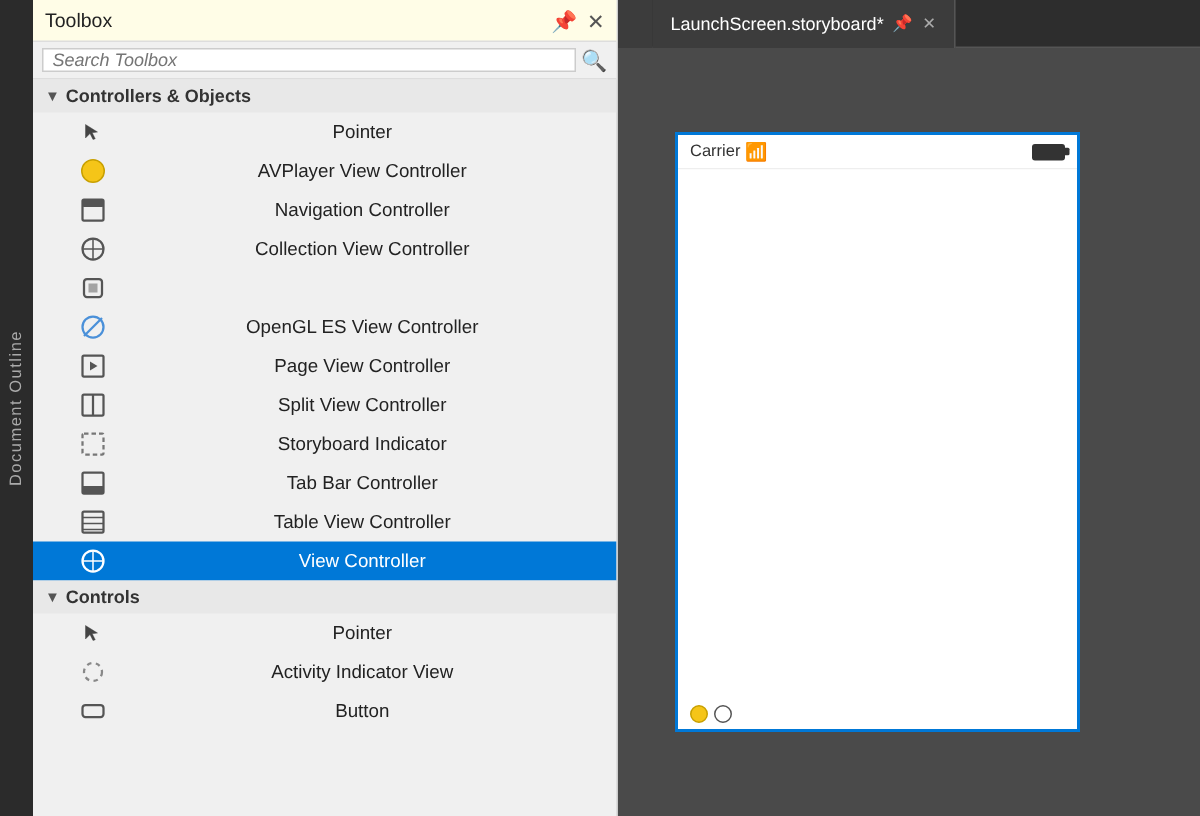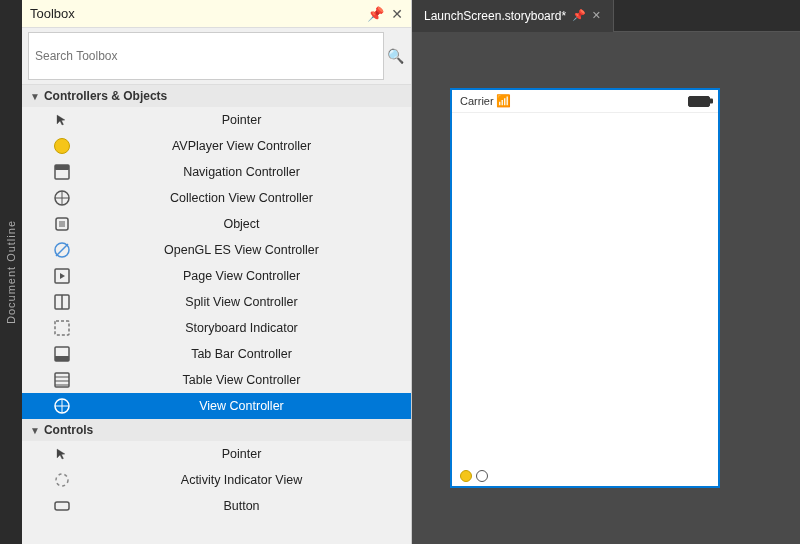--- a/index.html
+++ b/index.html
@@ -74,24 +74,25 @@
       border-bottom: 1px solid #ddd;
       background: #f0f0f0;
       display: flex;
       align-items: center;
     }
 
     .toolbox-search input {
       border: 1px solid #ccc;
       background: #fff;
       width: 100%;
-      padding: 16px 6px;
+      padding: 0 6px;
       font-size: 12px;
       outline: none;
       color: #333;
+      font-style: italic;
     }
 
     .search-icon-btn {
       color: #555;
       margin-left: 4px;
       font-size: 14px;
     }
 
     .toolbox-list {
       flex: 1;
@@ -169,20 +170,21 @@
       flex-direction: column;
       background: #3c3c3c;
     }
 
     .main-tabs {
       background: #2d2d2d;
       display: flex;
       align-items: center;
       height: 32px;
       border-bottom: 1px solid #555;
+      margin-left: 23px;
     }
 
     .tab {
       background: #4a4a4a;
       color: #ddd;
       padding: 0 12px;
       height: 32px;
       display: flex;
       align-items: center;
       font-size: 12px;
@@ -387,21 +389,20 @@
       <span class="item-label">Collection View Controller</span>
     </div>
 
     <div class="toolbox-item">
       <span class="item-icon">
         <svg width="16" height="16" viewBox="0 0 16 16">
           <rect x="2" y="2" width="12" height="12" rx="2" fill="none" stroke="#555" stroke-width="1.5"></rect>
           <rect x="5" y="5" width="6" height="6" fill="#555" opacity="0.5"></rect>
         </svg>
       </span>
-      <span class="item-label">Object</span>
     </div>
 
     <div class="toolbox-item">
       <span class="item-icon">
         <svg width="16" height="16" viewBox="0 0 16 16">
           <circle cx="8" cy="8" r="7" fill="none" stroke="#4a90d9" stroke-width="1.5"></circle>
           <line x1="2" y1="14" x2="14" y2="2" stroke="#4a90d9" stroke-width="1.5"></line>
         </svg>
       </span>
       <span class="item-label">OpenGL ES View Controller</span>

